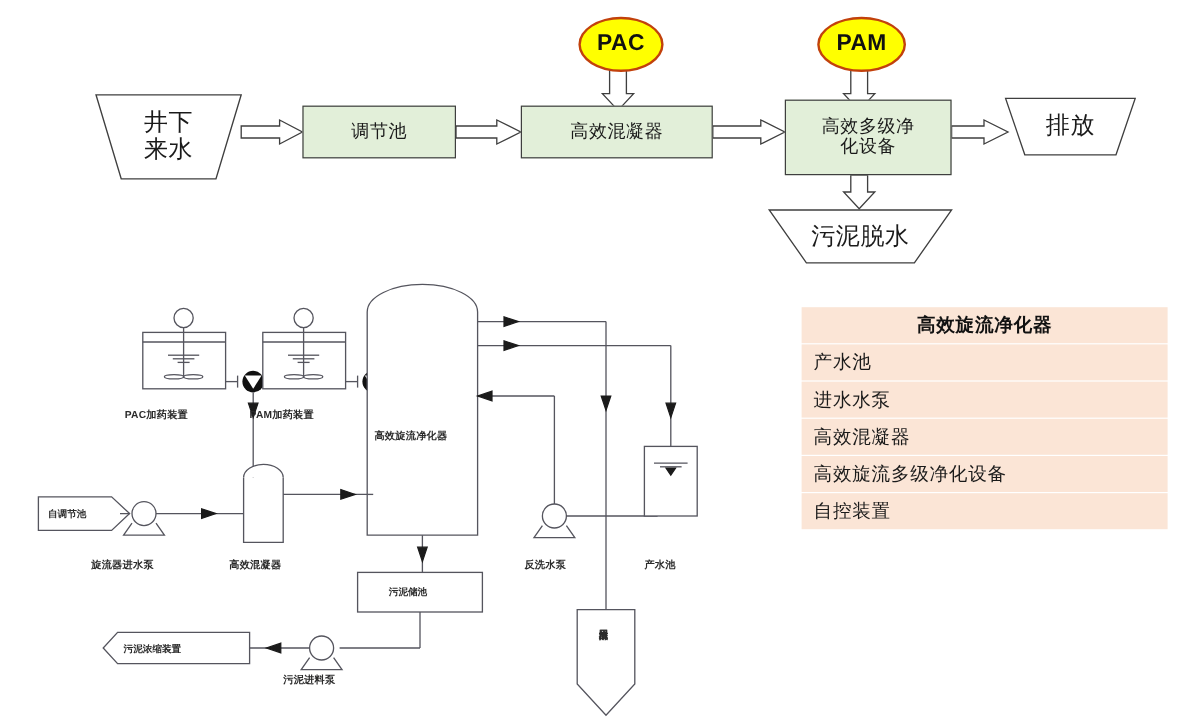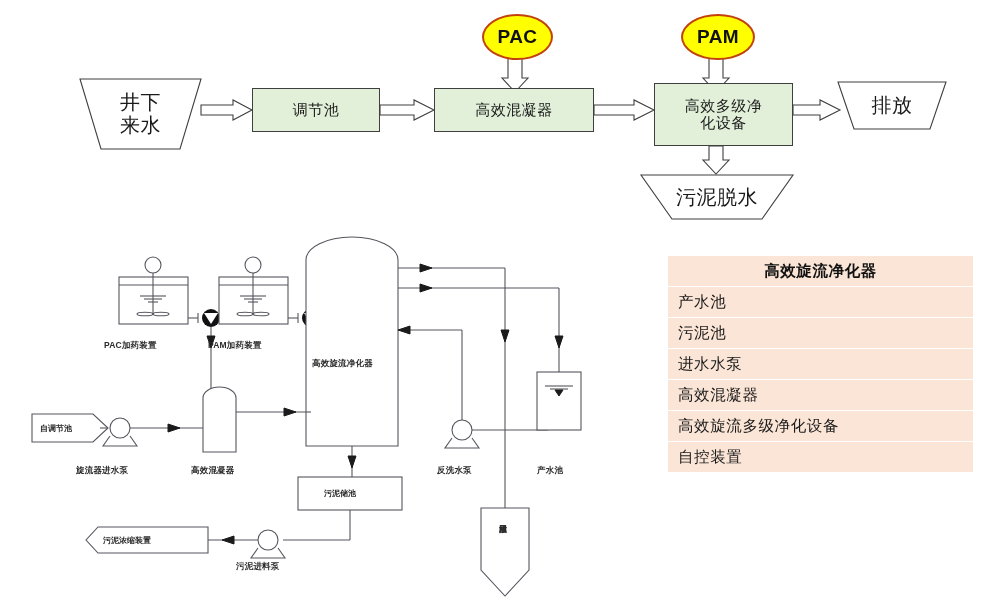--- a/index.html
+++ b/index.html
@@ -337,23 +337,20 @@
   <thead>
     <tr>
       <th>高效旋流净化器</th>
     </tr>
   </thead>
   <tbody>
       <tr>
         <td>产水池</td>
       </tr>
       <tr>
-        <td>污泥池</td>
-      </tr>
-      <tr>
         <td>进水水泵</td>
       </tr>
       <tr>
         <td>高效混凝器</td>
       </tr>
       <tr>
         <td>高效旋流多级净化设备</td>
       </tr>
       <tr>
         <td>自控装置</td>

